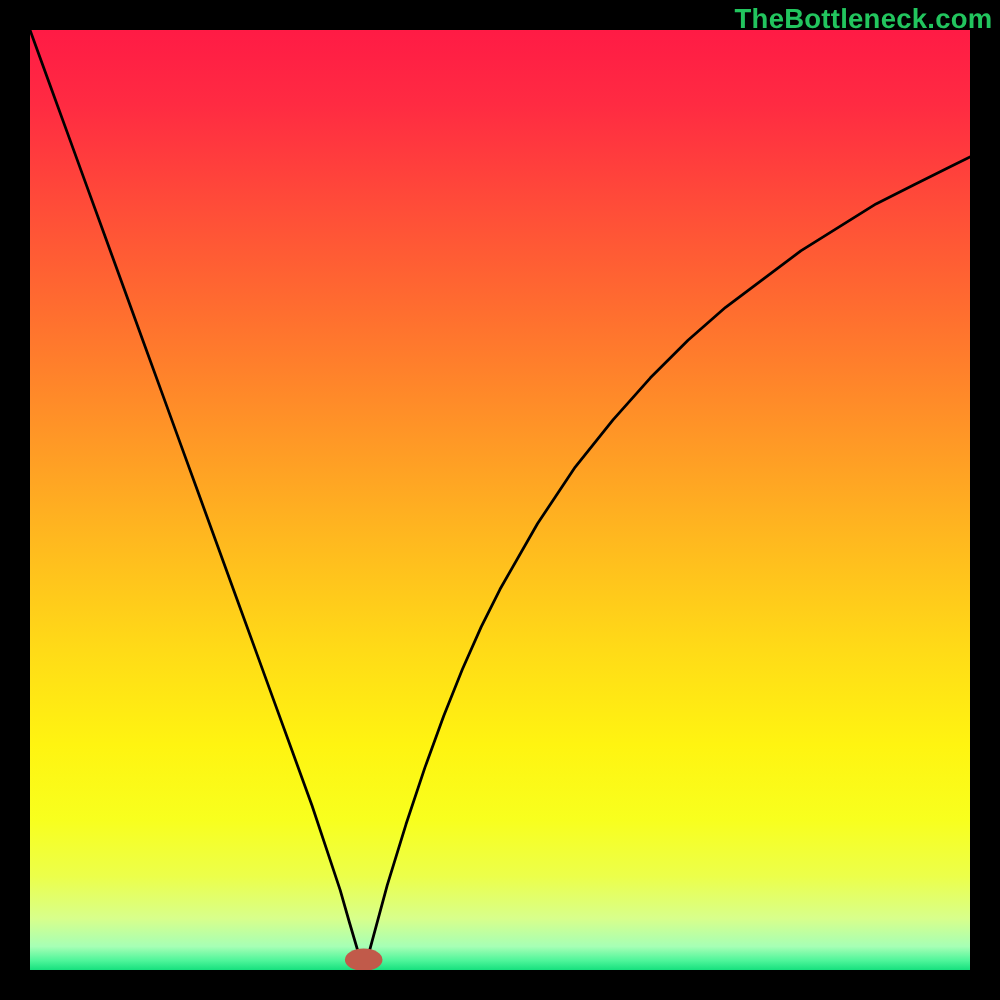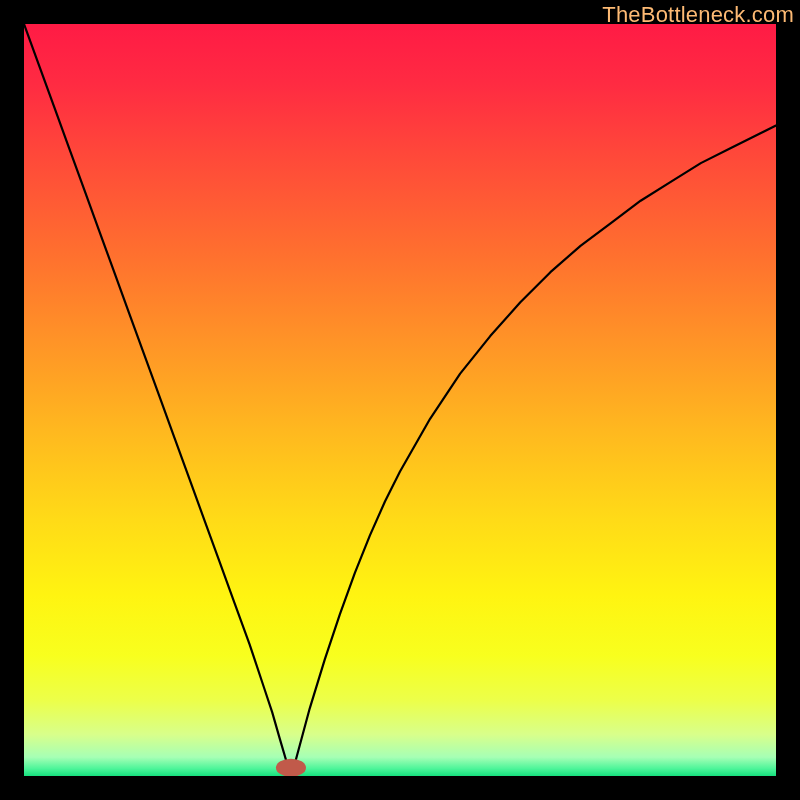--- a/index.html
+++ b/index.html
@@ -23,23 +23,23 @@
     position: absolute;
     left: 0;
     top: 0;
     width: 752px;
     height: 752px;
   }
   .watermark {
     position: absolute;
     top: 2px;
     right: 6px;
-    color: #fdba74;
+    color: #22c55e;
     font-size: 22px;
-    font-weight: 400;
+    font-weight: 700;
     letter-spacing: 0.2px;
     user-select: none;
   }
   .curve {
     fill: none;
     stroke: #000;
     stroke-width: 2.2;
     stroke-linejoin: round;
     stroke-linecap: round;
   }

